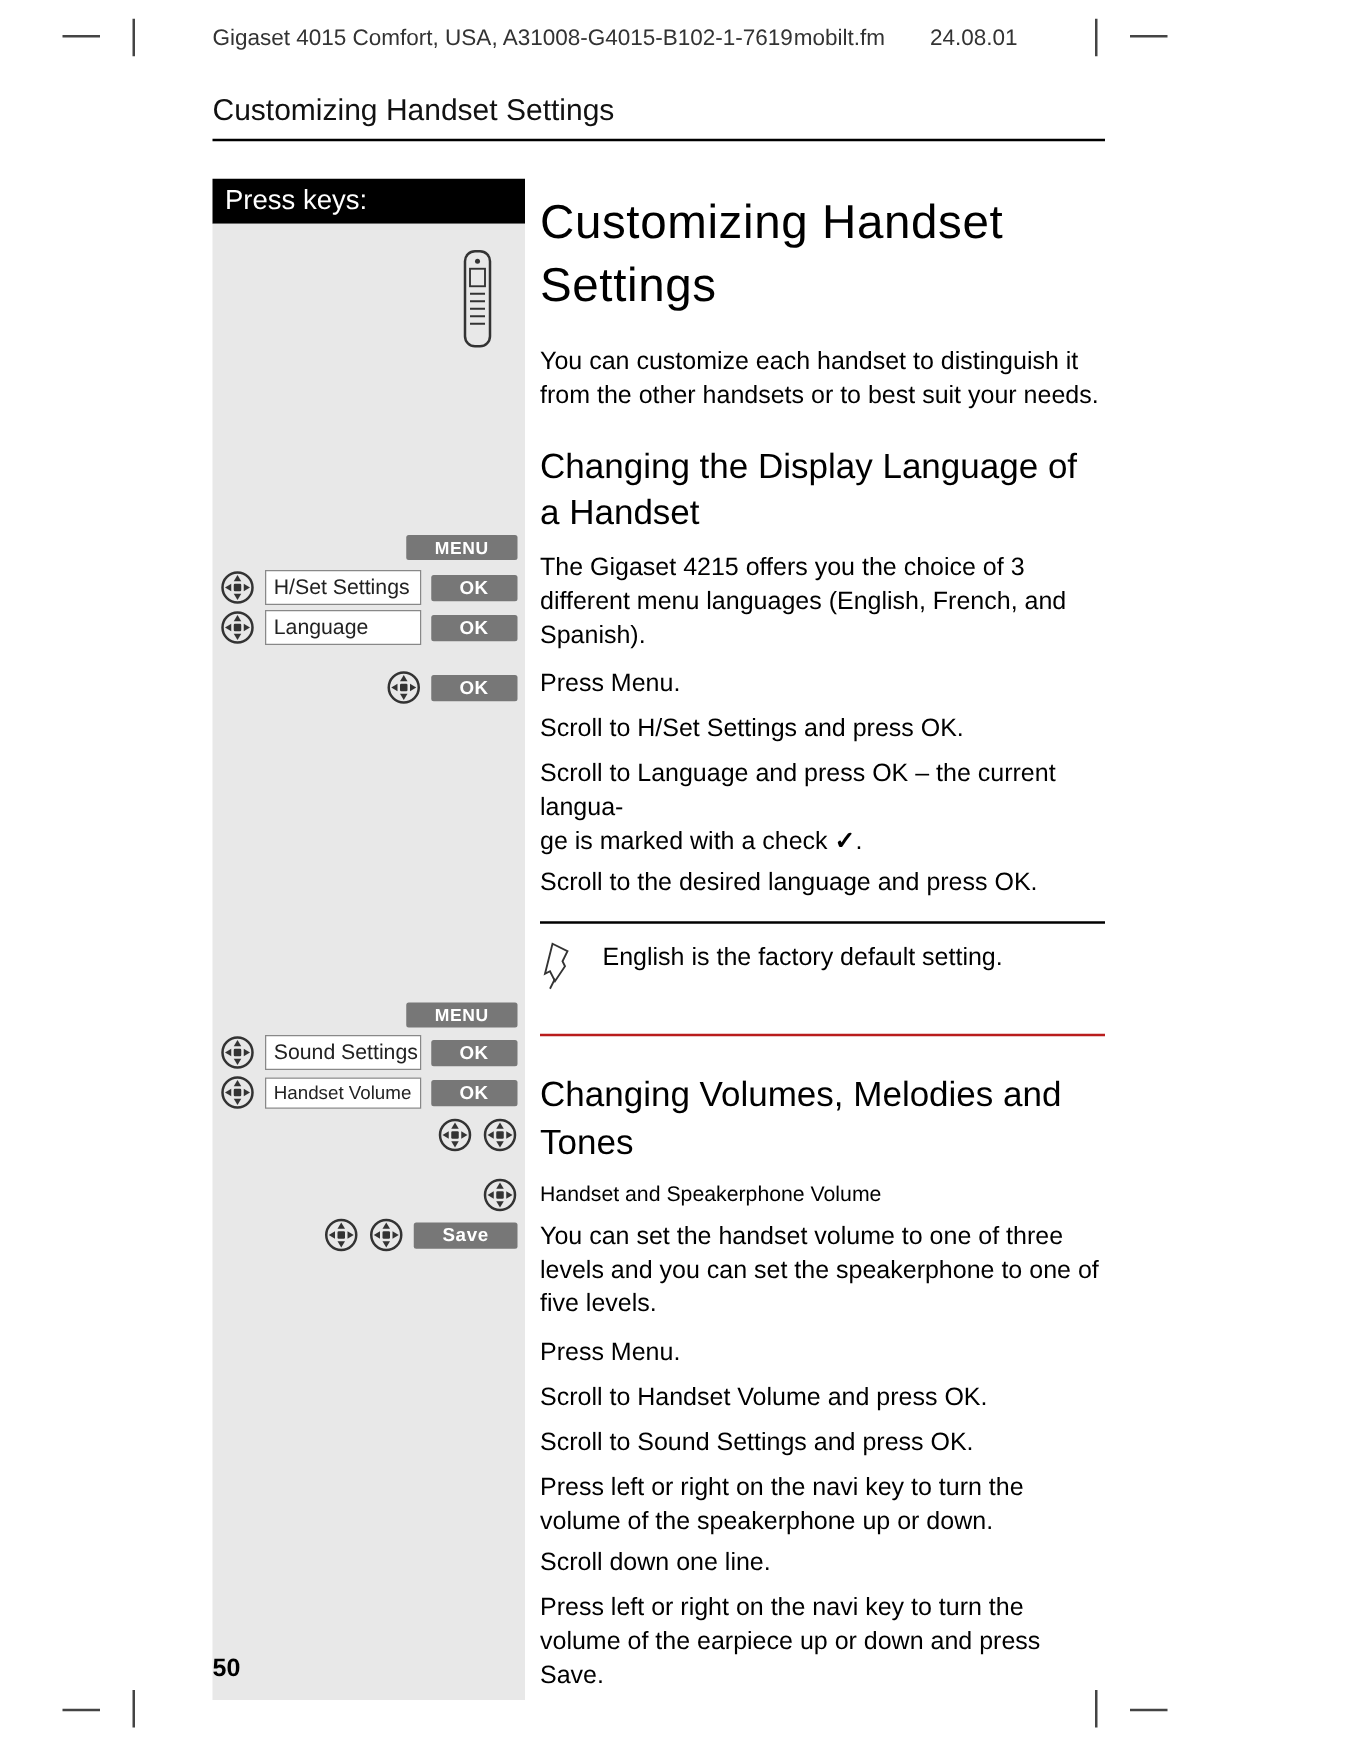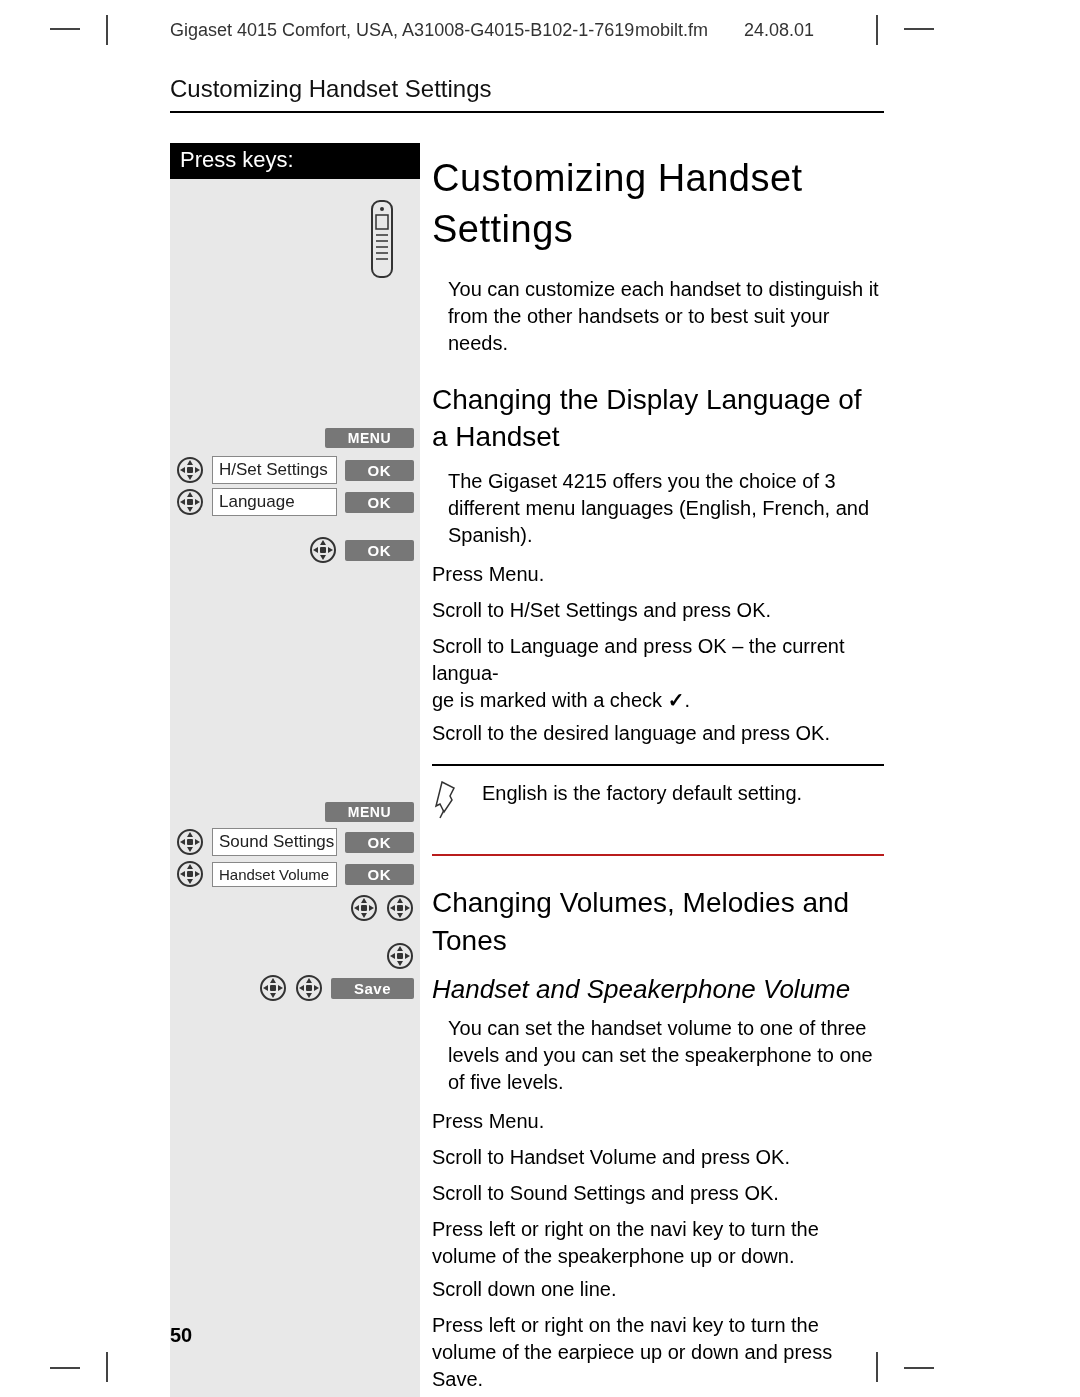--- a/index.html
+++ b/index.html
@@ -111,28 +111,27 @@
     letter-spacing: 0.5px;
   }
   .h2 {
     font-size: 28px;
     font-weight: normal;
     margin: 24px 0 12px 0;
     font-family: "Helvetica Neue", Arial, sans-serif;
     font-stretch: condensed;
   }
   .h3 {
-    font-size: 26px;
+    font-size: 17px;
     font-weight: normal;
     margin: 0 0 8px 0;
     font-family: "Helvetica Neue", Arial, sans-serif;
     font-stretch: condensed;
-    font-style: italic;
-  }
-  .para { margin: 6px 0 12px 16px; }
+  }
+  .para { margin: 6px 0 12px 0; }
   .step-line { margin: 6px 0; min-height: 30px; }
   .step-line.tall { min-height: 50px; }
 
   .note-box {
     border-top: 2px solid #000;
     border-bottom: 2px solid #b91c1c;
     margin: 14px 0 28px 0;
     padding: 14px 0 34px 0;
     display: flex;
     gap: 20px;

